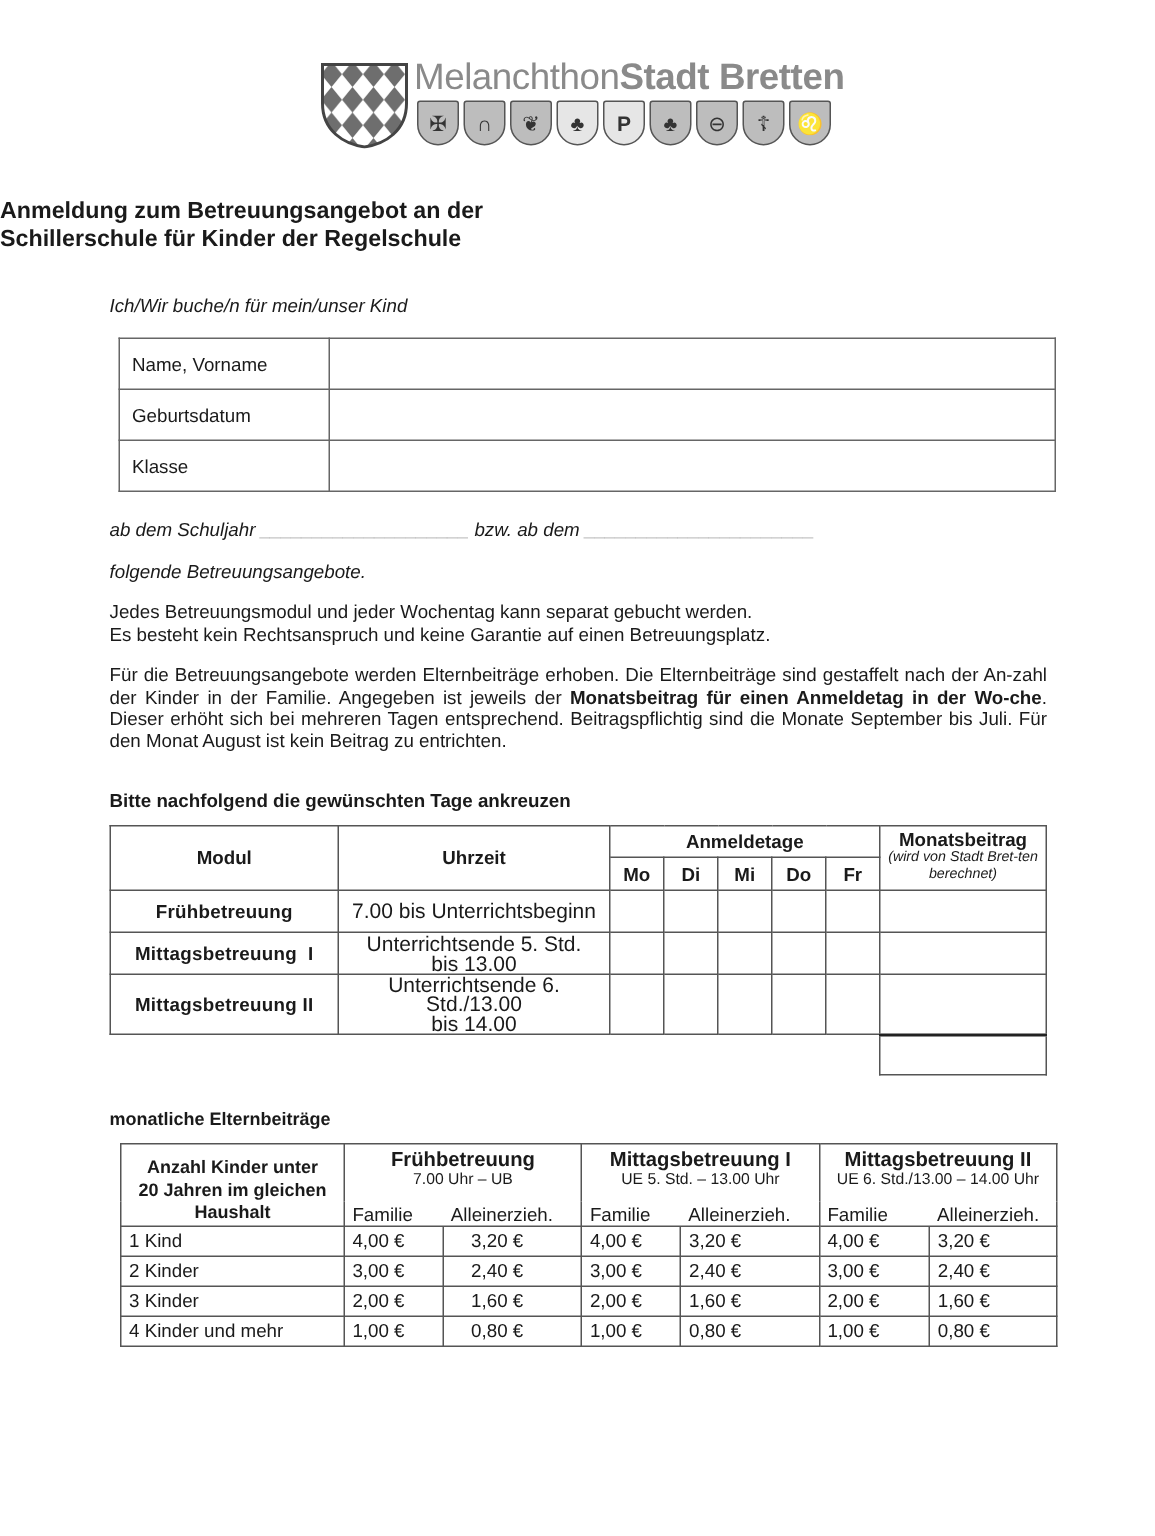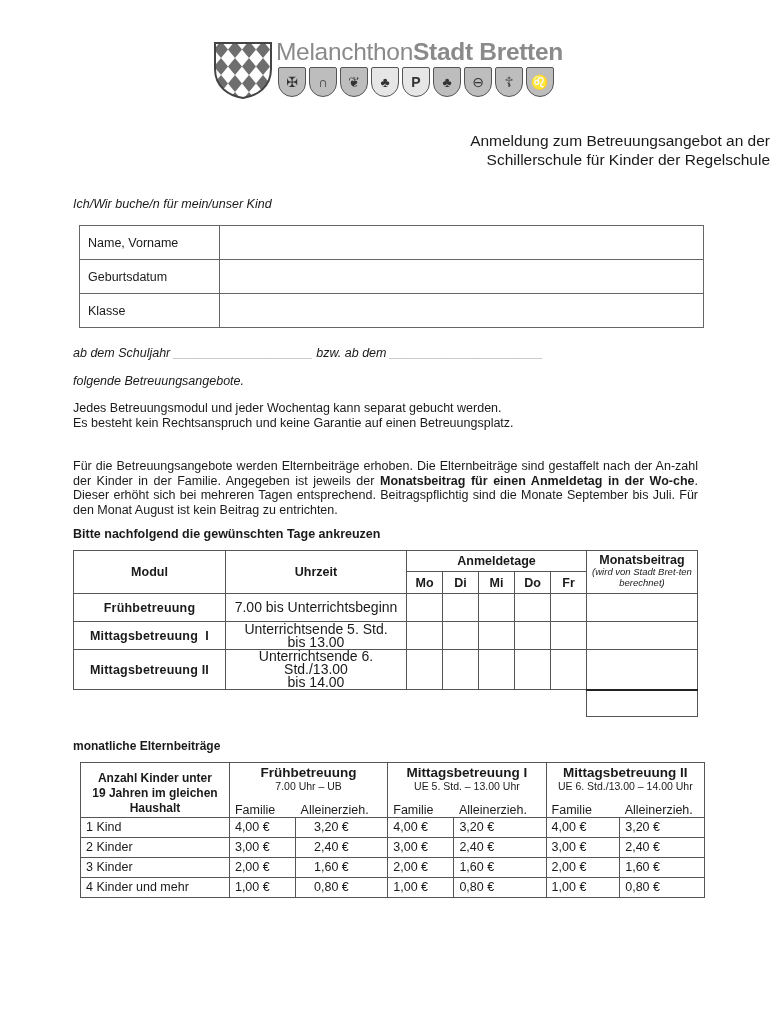--- a/index.html
+++ b/index.html
@@ -3,21 +3,21 @@
 <meta charset="utf-8">
 <style>
   html, body { margin:0; padding:0; background:#ffffff; }
   body { width:770px; height:1024px; position:relative; overflow:hidden; font-family:"Liberation Sans", sans-serif; color:#1a1a1a; }
   .abs { position:absolute; }
   #logo-text { left:276px; top:38px; font-size:24.5px; color:#8a8a8a; letter-spacing:-0.3px; white-space:nowrap; }
   #logo-text b { font-weight:bold; color:#8a8a8a; }
   .crests { left:278px; top:67px; display:flex; gap:3px; }
   .crest { width:28px; height:30px; border:1.5px solid #555; border-radius:2px 2px 14px 14px; background:#bdbdbd; display:flex; align-items:center; justify-content:center; font-size:14px; color:#333; box-sizing:border-box; }
   
-  #title { left:0; width:770px; top:131px; text-align:right; font-weight:normal; font-size:15.5px; line-height:19px; }
+  #title { left:0; width:770px; top:131px; text-align:left; font-weight:bold; font-size:15.5px; line-height:19px; }
   .ital { font-style:italic; font-size:12.5px; }
   p.txt { margin:0; font-size:12.5px; line-height:14.5px; }
   
   table { border-collapse:collapse; }
   #child-table { left:79px; top:225px; width:625px; }
   #child-table td { border:1px solid #666; height:33px; font-size:12.5px; padding:0 0 0 8px; }
   #child-table td.lbl { width:131px; }
   
   #mod-table { left:73px; top:550px; width:625px; font-size:12px; }
   #mod-table td, #mod-table th { border:1px solid #555; text-align:center; padding:0; }
@@ -99,21 +99,21 @@
   <span style="color:#999">______________________</span>
 </div>
 
 <div class="abs ital" style="left:73px;top:374px;">folgende Betreuungsangebote.</div>
 
 <div class="abs" style="left:73px;top:401px;width:630px;">
   <p class="txt">Jedes Betreuungsmodul und jeder Wochentag kann separat gebucht werden.</p>
   <p class="txt">Es besteht kein Rechtsanspruch und keine Garantie auf einen Betreuungsplatz.</p>
 </div>
 
-<div class="abs" style="left:73px;top:443px;width:625px;text-align:justify;margin-top:16px;">
+<div class="abs" style="left:73px;top:443px;width:625px;text-align:justify;">
   <p class="txt"><span>Für die Betreuungsangebote werden Elternbeiträge erhoben. Die Elternbeiträge sind gestaffelt nach der An-zahl der Kinder in der Familie. Angegeben ist jeweils der </span><b>Monatsbeitrag für einen Anmeldetag in der Wo-che</b><span>. Dieser erhöht sich bei mehreren Tagen entsprechend. Beitragspflichtig sind die Monate September bis Juli. Für den Monat August ist kein Beitrag zu entrichten.</span></p>
 </div>
 
 <div class="abs" style="left:73px;top:527px;font-weight:bold;font-size:12.5px;">Bitte nachfolgend die gewünschten Tage ankreuzen</div>
 
 <table class="abs" id="mod-table">
   <tbody>
       <tr style="height:21px">
     <th rowspan="2" style="width:151px">Modul</th>
     <th rowspan="2" style="width:180px">Uhrzeit</th>
@@ -167,21 +167,21 @@
 </tbody>
   </table>
 
 <div class="abs" style="left:73px;top:739px;font-weight:bold;font-size:12px;">monatliche Elternbeiträge</div>
 
 <table class="abs" id="fee-table">
   <tbody>
       <tr style="height:38px">
     <td rowspan="2" class="hd-left" style="width:146px">
       <span>Anzahl Kinder unter</span><br>
-      <span>19 Jahren im gleichen</span><br>
+      <span>20 Jahren im gleichen</span><br>
       <span>Haushalt</span>
     </td>
     <td colspan="2" class="grp">
       <span class="gname">Frühbetreuung</span>
       <span class="gtime">7.00 Uhr – UB</span>
     </td>
     <td colspan="2" class="grp">
       <span class="gname">Mittagsbetreuung I</span>
       <span class="gtime">UE 5. Std. – 13.00 Uhr</span>
     </td>

